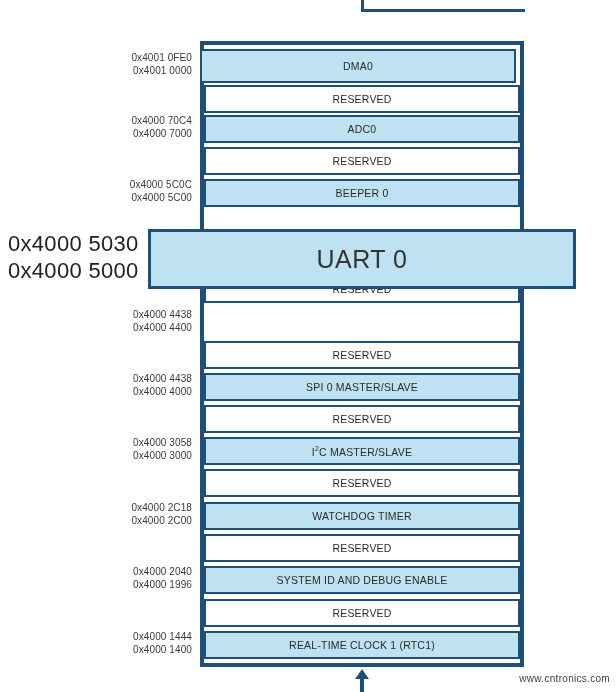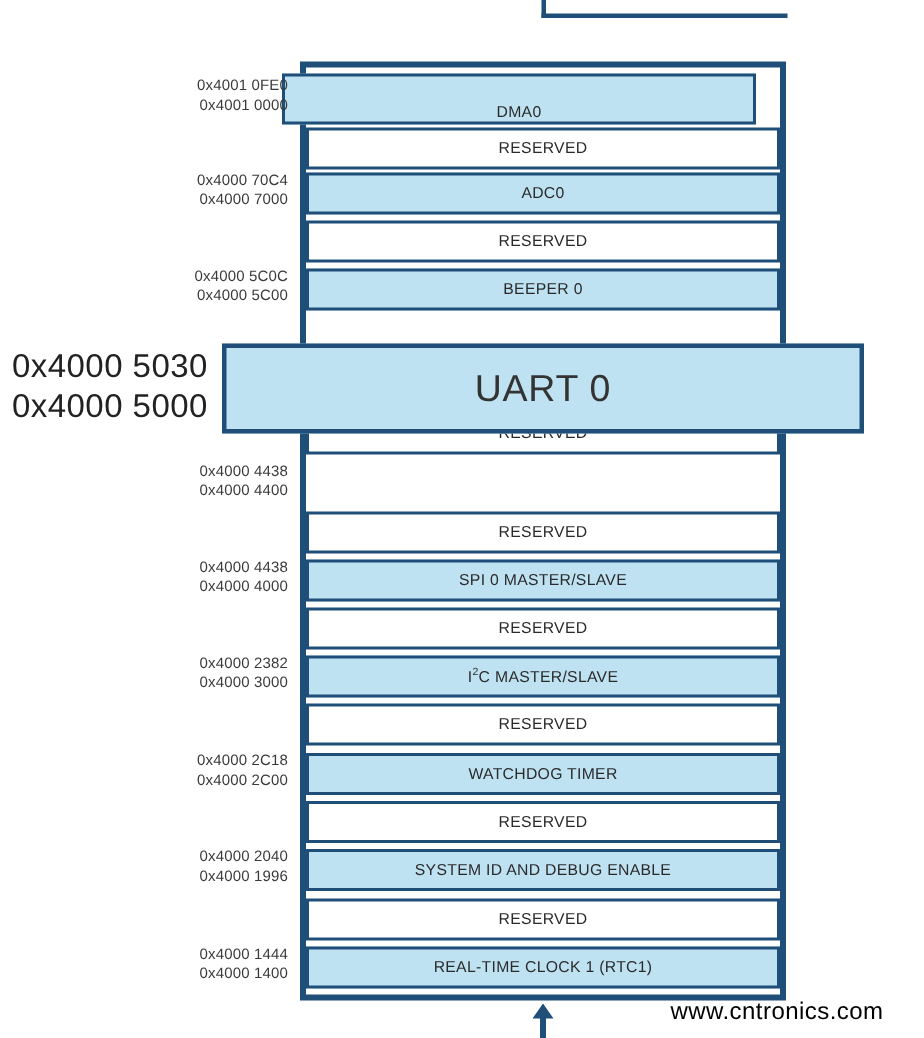--- a/index.html
+++ b/index.html
@@ -121,43 +121,43 @@
     width: 136px;
     font-size: 22px;
     color: #222222;
     line-height: 27px;
     text-align: left;
     letter-spacing: .3px;
   }
 
   .watermark {
     position: absolute;
-    right: 27px;
+    right: 6px;
     bottom: 8px;
-    font-size: 16px;
-    color: #000000;
+    font-size: 10px;
+    color: #404040;
     letter-spacing: .3px;
   }
 
   sup.sup {
     font-size: 7px;
     vertical-align: super;
   }
 </style>
 </head>
 <body>
 
 <div id="stage">
 
   <div class="top-connector-v"></div>
   <div class="top-connector-h"></div>
 
   <div class="map-frame"></div>
 
-  <div class="row block" style="left:188px; top:49px;  height:34px;align-items:flex-end;">
+  <div class="row block" style="left:200px; top:49px;  height:34px;">
     <span class="row-label">DMA0</span>
   </div>
   <div class="row reserved" style="left:204px; top:85px;  height:28px;">
     <span class="row-label">RESERVED</span>
   </div>
   <div class="row block" style="left:204px; top:115px; height:28px;">
     <span class="row-label">ADC0</span>
   </div>
   <div class="row reserved" style="left:204px; top:147px; height:28px;">
     <span class="row-label">RESERVED</span>
@@ -216,21 +216,21 @@
   </div>
   <div class="addr" style="top:308px;">
     <div>0x4000 4438</div>
     <div>0x4000 4400</div>
   </div>
   <div class="addr" style="top:372px;">
     <div>0x4000 4438</div>
     <div>0x4000 4000</div>
   </div>
   <div class="addr" style="top:436px;">
-    <div>0x4000 2382</div>
+    <div>0x4000 3058</div>
     <div>0x4000 3000</div>
   </div>
   <div class="addr" style="top:501px;">
     <div>0x4000 2C18</div>
     <div>0x4000 2C00</div>
   </div>
   <div class="addr" style="top:565px;">
     <div>0x4000 2040</div>
     <div>0x4000 1996</div>
   </div>

